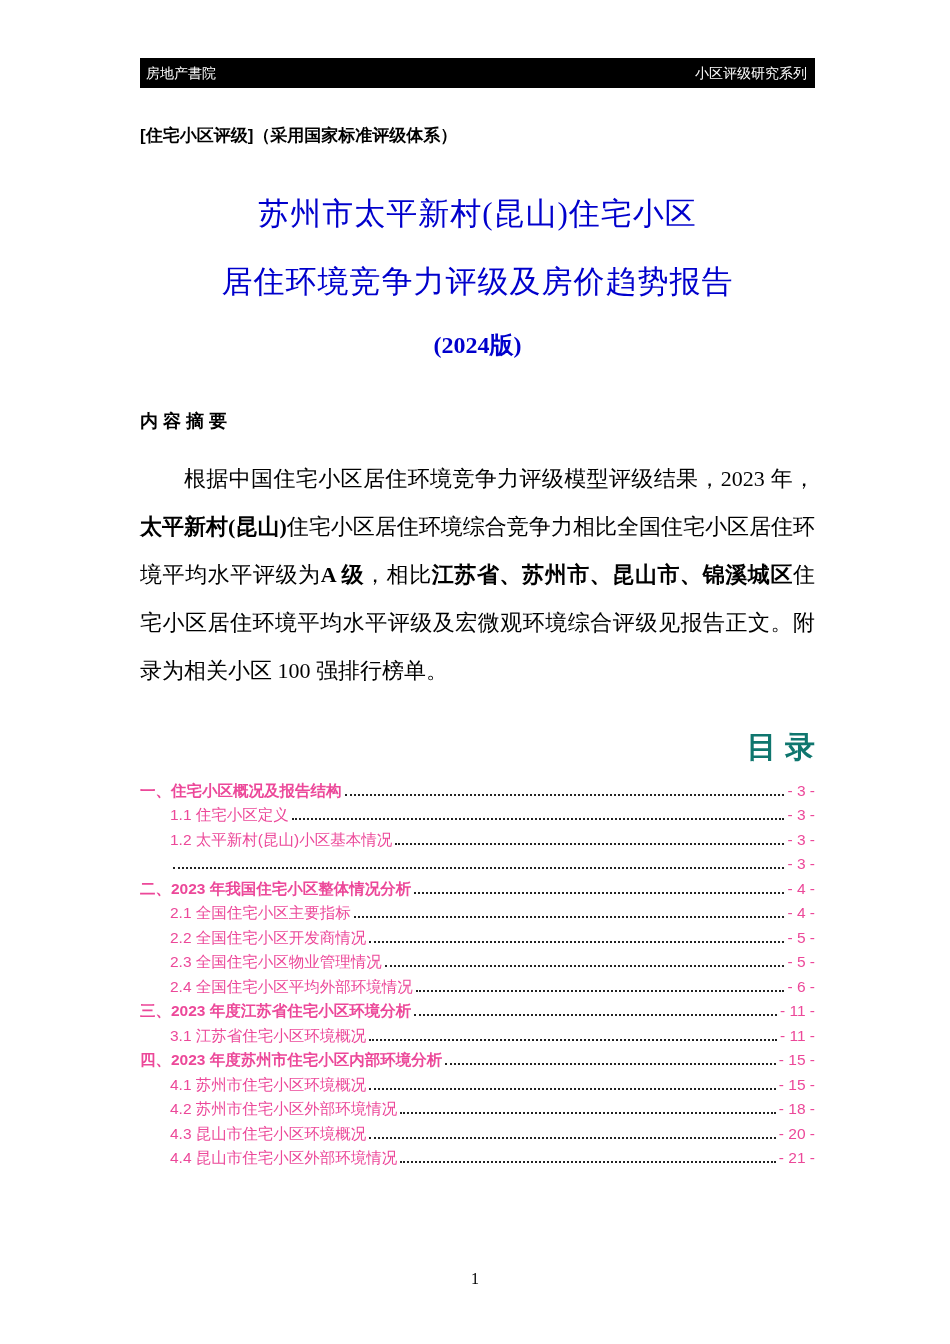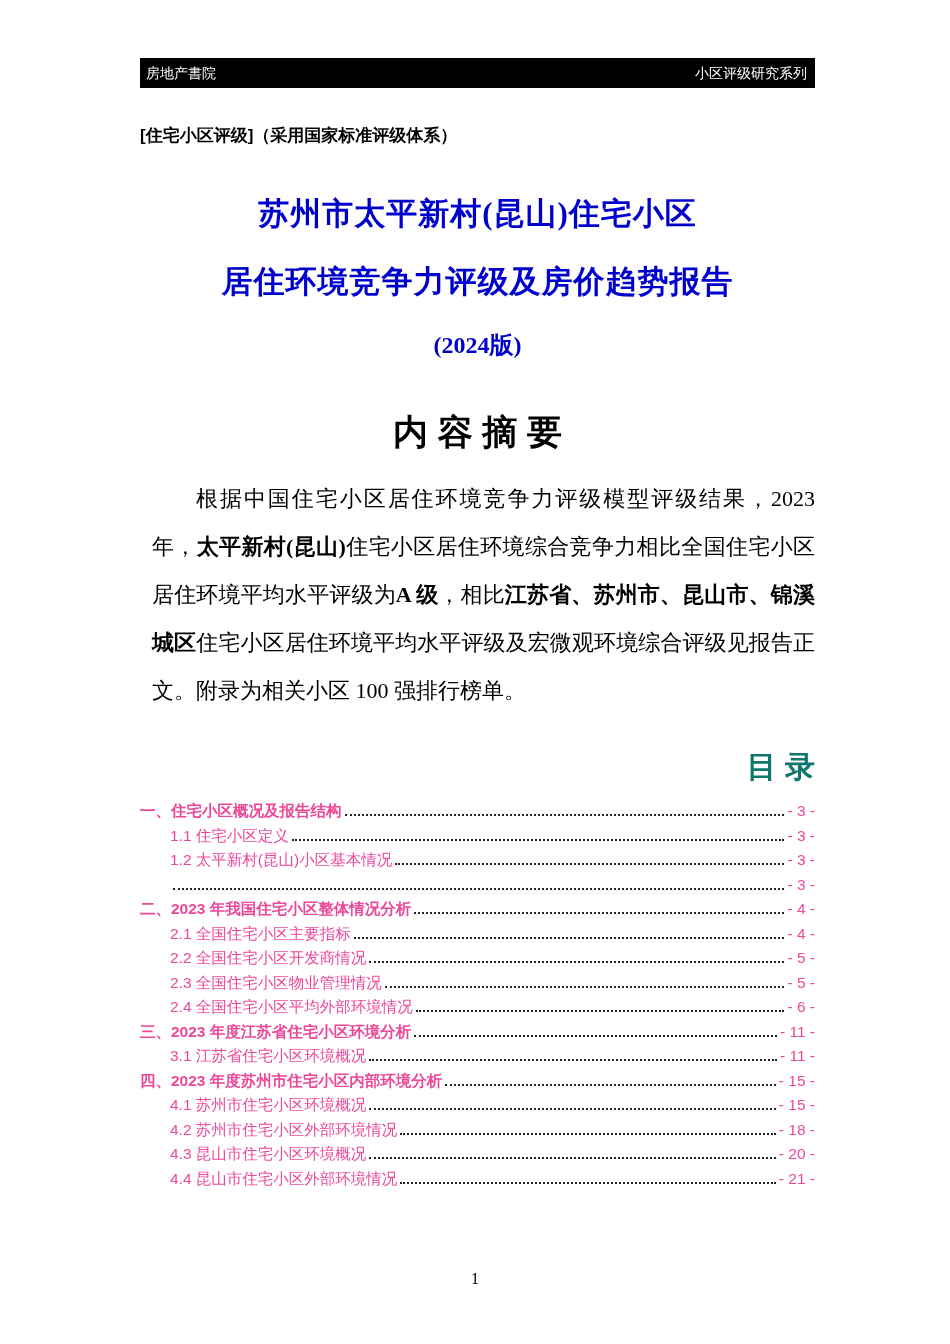--- a/index.html
+++ b/index.html
@@ -31,39 +31,39 @@
   
   .subtitle{
     margin-top:36px;
     font-family:"Liberation Sans","DejaVu Sans",sans-serif;
     font-weight:bold;font-size:17px;color:#000;
   }
   
   .title-block{margin-top:48px;text-align:center;}
   .title-line{
     color:var(--title-blue);
-    font-weight:bold;font-size:31px;line-height:1.25;
+    font-weight:normal;font-size:31px;line-height:1.25;
     margin-bottom:29px;
     font-family:"Liberation Serif","DejaVu Serif",serif;
     letter-spacing:1px;
   }
   .title-edition{
     color:var(--title-blue);
     font-weight:bold;font-size:24px;line-height:1.2;
     margin-top:6px;
     font-family:"Liberation Serif","DejaVu Serif",serif;
   }
   
   .summary-heading{
-    margin:52px 0 0 0;text-align:center;
-    font-family:"Liberation Sans","DejaVu Sans",sans-serif;
-    font-weight:bold;font-size:35px;line-height:1.2;color:#000;
+    margin:52px 0 0 0;
+    font-family:"Liberation Sans","DejaVu Sans",sans-serif;
+    font-weight:bold;font-size:18px;line-height:1.2;color:#000;
   }
   .summary-text{
-    margin:22px 0 0 12px;
+    margin:22px 0 0 0;
     font-size:22px;line-height:48px;
     text-align:justify;text-justify:inter-ideograph;
     text-indent:2em;color:#000;
   }
   .summary-text .seg.bold{font-weight:bold;}
   
   .toc-heading{
     margin:34px 0 0 0;text-align:right;
     font-family:"Liberation Sans","DejaVu Sans",sans-serif;
     font-weight:bold;font-size:30px;line-height:1.2;color:#0f766e;

